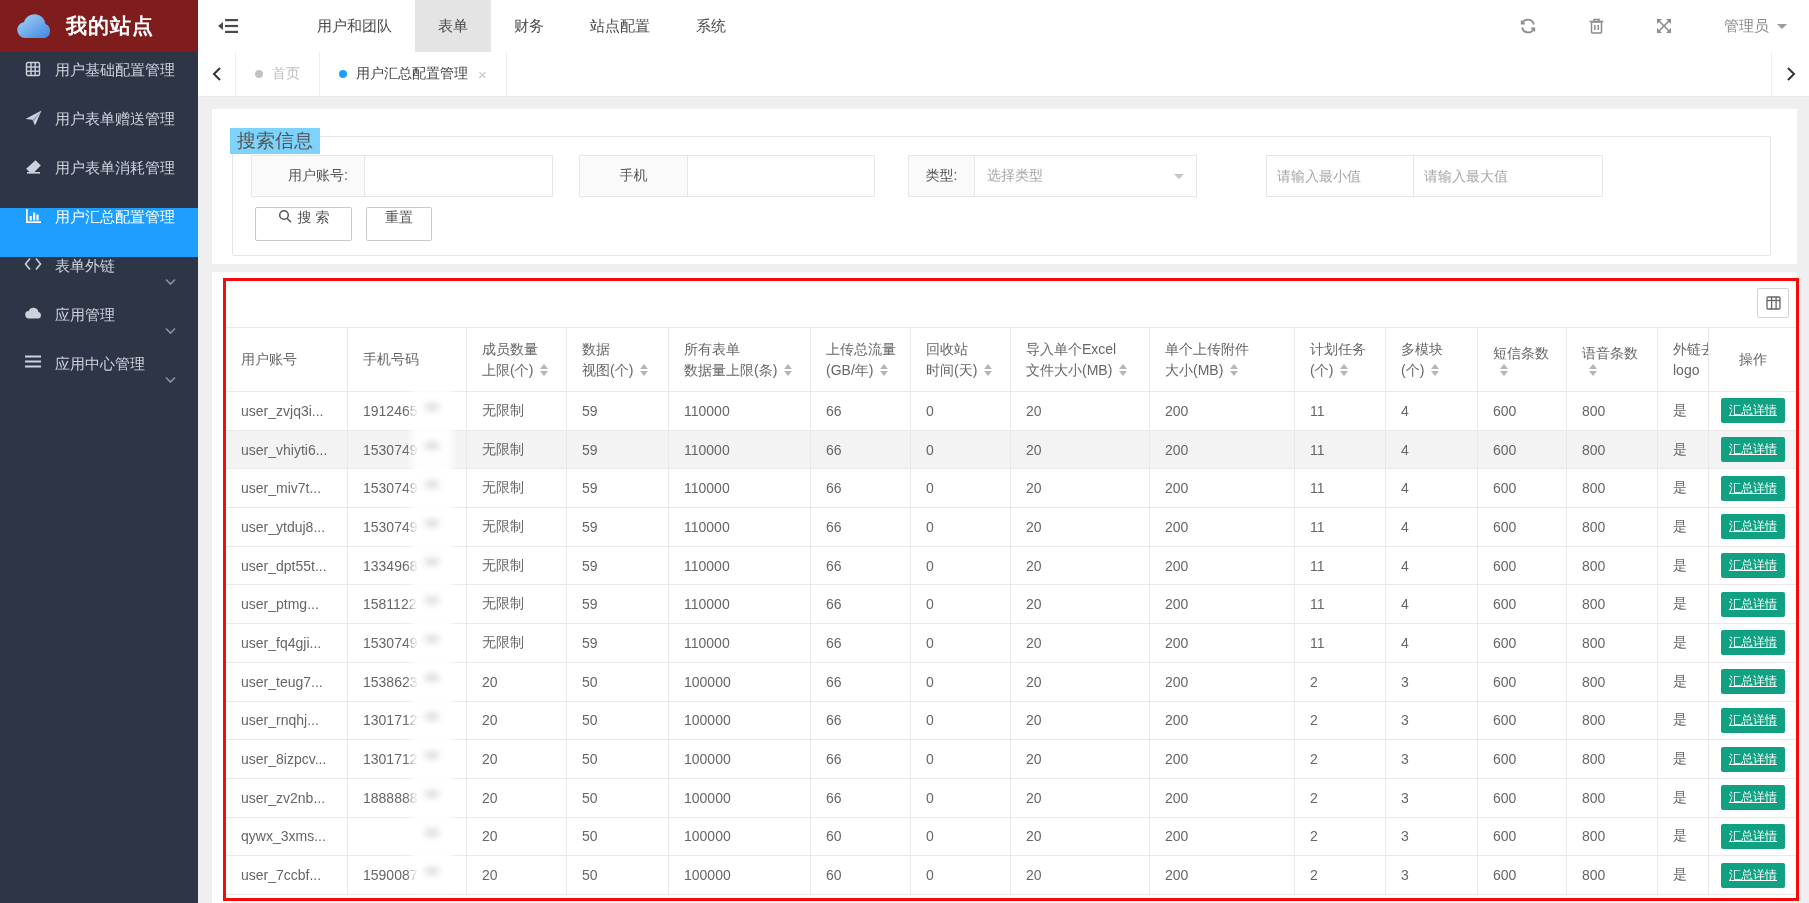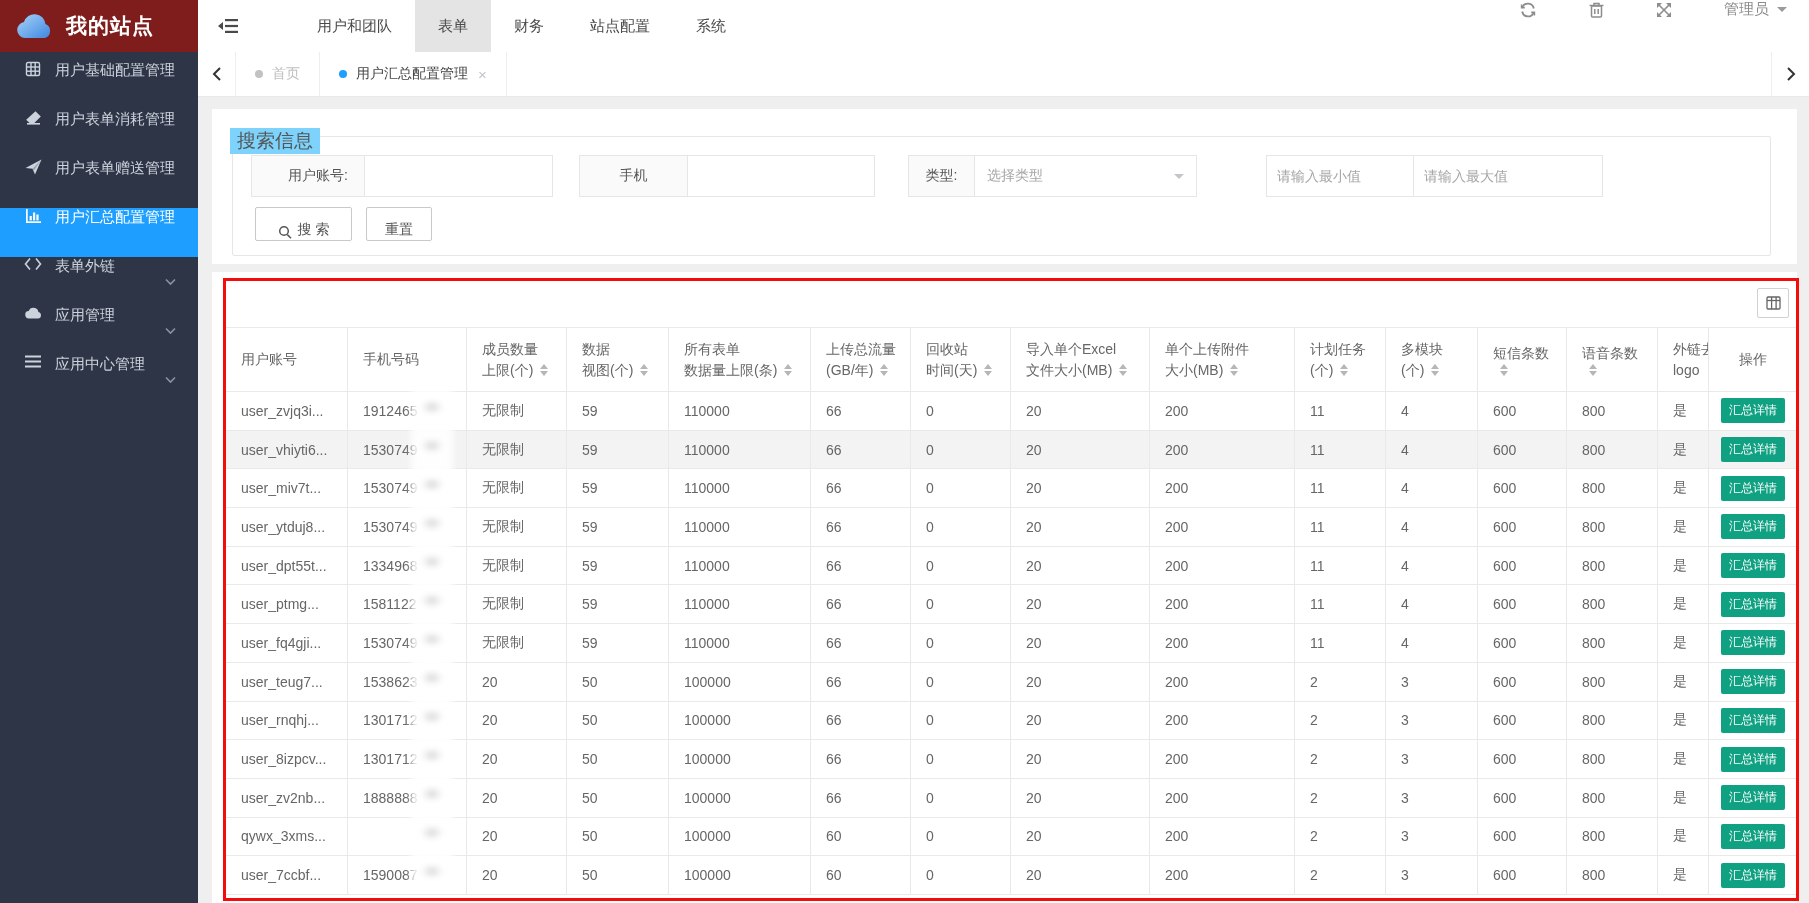--- a/index.html
+++ b/index.html
@@ -19,21 +19,21 @@
   .side-item .side-label{margin-left:13px;white-space:nowrap;}
   .side-item .side-caret{position:absolute;right:22px;top:50%;transform:translateY(-50%);display:flex;}
   .side-item.active{background:#1e9fff;color:#fff;}
   
   .topnav{position:absolute;left:198px;top:0;width:1611px;height:52px;background:#fff;
           border-bottom:1px solid #f0f0f0;display:flex;align-items:stretch;z-index:2;}
   .collapse-box{width:60px;display:flex;align-items:center;justify-content:center;cursor:pointer;}
   .nav-items{display:flex;margin-left:36px;font-family:Liberation Mono, monospace;}
   .nav-item{display:flex;align-items:center;padding:0 23px;font-size:15px;color:#4a4a4a;cursor:pointer;}
   .nav-item.active{background:#e4e4e4;}
-  .nav-right{margin-left:auto;display:flex;align-items:flex-start;margin-right:22px;gap:16px;}
+  .nav-right{margin-left:auto;display:flex;align-items:center;margin-right:22px;gap:16px;}
   .nav-icon-btn{width:20px;height:20px;margin-left:32px;display:flex;align-items:center;justify-content:center;cursor:pointer;}
   .admin-box{display:flex;align-items:center;margin-left:34px;cursor:pointer;color:#8b8b8b;font-size:15px;}
   .admin-caret{width:0;height:0;border:5px solid transparent;border-top-color:#9a9a9a;margin-left:8px;margin-top:5px;}
   
   .tabbar{position:absolute;left:198px;top:52px;width:1611px;height:45px;background:#fff;
           border-bottom:1px solid #e8e8e8;display:flex;align-items:stretch;z-index:2;box-sizing:border-box;}
   .tab-arrow{width:37px;display:flex;align-items:center;justify-content:center;cursor:pointer;}
   .tab-arrow.left{border-right:1px solid #eee;}
   .tab-arrow.right{margin-left:auto;border-left:1px solid #eee;}
   .tab{display:flex;align-items:center;padding:0 19px;border-right:1px solid #eee;cursor:pointer;font-size:14px;color:#bfbfbf;}
@@ -47,42 +47,42 @@
   .search-legend{position:absolute;left:18px;top:19px;background:#7dd3fc;padding:0 7px;font-size:19px;color:#555;z-index:1;}
   .fg-label{position:absolute;height:42px;box-sizing:border-box;background:#fafafa;border:1px solid #e6e6e6;
             display:flex;align-items:center;justify-content:center;font-size:14px;color:#555;}
   .fg-input{position:absolute;height:42px;box-sizing:border-box;background:#fff;border:1px solid #e6e6e6;
             padding:0 10px;font-size:14px;color:#333;font-family:inherit;outline:none;}
   .fg-input::placeholder{color:#a6a6a6;}
   .fg-select{position:absolute;height:42px;box-sizing:border-box;background:#fff;border:1px solid #e6e6e6;
              display:flex;align-items:center;justify-content:space-between;padding:0 12px;font-size:14px;color:#a6a6a6;cursor:pointer;}
   .select-caret{width:0;height:0;border:5px solid transparent;border-top-color:#c2c6cc;margin-top:5px;}
   .s-btn{position:absolute;height:34px;box-sizing:border-box;background:#fff;border:1px solid #c9c9c9;border-radius:2px;
-         display:flex;align-items:flex-end;justify-content:center;font-size:14px;color:#555;cursor:pointer;font-family:inherit;}
+         display:flex;align-items:flex-start;justify-content:center;font-size:14px;color:#555;cursor:pointer;font-family:inherit;}
   .s-btn svg{margin-right:6px;}
   
   .table-card{position:absolute;left:212px;top:272px;width:1585px;height:631px;background:#fff;overflow:hidden;z-index:1;}
   .cols-btn{position:absolute;right:8px;top:16px;width:30px;height:28px;border:1px solid #d2d2d2;border-radius:2px;
             background:#fff;display:flex;align-items:center;justify-content:center;cursor:pointer;}
   table.grid{position:absolute;left:13px;top:55px;border-collapse:collapse;table-layout:fixed;width:1572px;}
   .grid th,.grid td{border:1px solid #e9e9e9;font-weight:normal;overflow:hidden;white-space:nowrap;}
   .grid thead tr{height:64px;}
   .grid tbody tr{height:38.7px;}
   .grid th{color:#666;font-size:14px;text-align:left;padding:0 0 0 15px;}
   .grid td{color:#666;font-size:14px;padding:0 0 0 15px;}
   .grid tbody tr.hl td{background:#f3f3f3;}
   .thw .l1,.thw .l2{display:flex;align-items:center;line-height:21px;}
   .th-op{text-align:center !important;padding:0 !important;}
   .td-op{text-align:center !important;padding:0 !important;}
   .sort{display:inline-flex;flex-direction:column;margin-left:7px;}
   .sort b{display:block;width:0;height:0;}
   .sort .u{border:4px solid transparent;border-bottom:5px solid #b6b6b6;border-top:0;}
   .sort .d{border:4px solid transparent;border-top:5px solid #b6b6b6;border-bottom:0;margin-top:2px;}
   .op-btn{background:#10a182;color:#fff;border:none;border-radius:2px;font-size:12px;
-          padding:4px 8px;cursor:pointer;font-family:inherit;}
+          padding:4px 8px;cursor:pointer;font-family:inherit;text-decoration:underline;}
   
   .blur-strip{position:absolute;left:199px;top:116px;width:42px;height:503px;z-index:5;pointer-events:none;
       background-color:rgba(255,255,255,0.88);
       background-image:radial-gradient(ellipse 15px 8px at 21px 19px, rgba(165,165,165,0.6), rgba(165,165,165,0) 72%);
       background-size:42px 38.7px;background-repeat:repeat-y;
       filter:blur(3px);}
   
   .annotation{position:absolute;left:223px;top:278px;width:1570px;height:617px;
               border:3px solid #f20c0c;z-index:50;pointer-events:none;}
 </style>
@@ -110,35 +110,35 @@
           <line x1="6" y1="1.5" x2="6" y2="14.5"></line>
           <line x1="10.2" y1="1.5" x2="10.2" y2="14.5"></line>
           <line x1="1.5" y1="6" x2="14.5" y2="6"></line>
           <line x1="1.5" y1="10.2" x2="14.5" y2="10.2"></line>
         </svg>
       </span>
       <span class="side-label">用户基础配置管理</span>
     </div>
     <div class="side-item">
       <span class="side-icon">
+        <svg width="17" height="16" viewBox="0 0 17 16" fill="#cdd3dd">
+          <path d="M0.5 9L16.5 0.5 10 15.5 7.5 9.8 0.5 9z"></path>
+          <path d="M7.5 9.8L16.5 0.5 9 11.5z" fill="#9aa3b1"></path>
+        </svg>
+      </span>
+      <span class="side-label">用户表单赠送管理</span>
+    </div>
+    <div class="side-item">
+      <span class="side-icon">
         <svg width="17" height="15" viewBox="0 0 17 15" fill="#cdd3dd">
           <path d="M10.5 1.2l5.3 5.3-7 7H5l-3.8-3.8z"></path>
           <rect x="2" y="13" width="13" height="1.6" fill="#cdd3dd"></rect>
         </svg>
       </span>
       <span class="side-label">用户表单消耗管理</span>
-    </div>
-    <div class="side-item">
-      <span class="side-icon">
-        <svg width="17" height="16" viewBox="0 0 17 16" fill="#cdd3dd">
-          <path d="M0.5 9L16.5 0.5 10 15.5 7.5 9.8 0.5 9z"></path>
-          <path d="M7.5 9.8L16.5 0.5 9 11.5z" fill="#9aa3b1"></path>
-        </svg>
-      </span>
-      <span class="side-label">用户表单赠送管理</span>
     </div>
     <div class="side-item active">
       <span class="side-icon">
         <svg width="17" height="16" viewBox="0 0 17 16" fill="#fff">
           <rect x="1" y="1" width="1.7" height="14"></rect>
           <rect x="1" y="13.3" width="15" height="1.7"></rect>
           <rect x="4.6" y="8" width="2.2" height="4.4"></rect>
           <rect x="8" y="4.5" width="2.2" height="7.9"></rect>
           <rect x="11.4" y="6.5" width="2.2" height="5.9"></rect>
         </svg>

